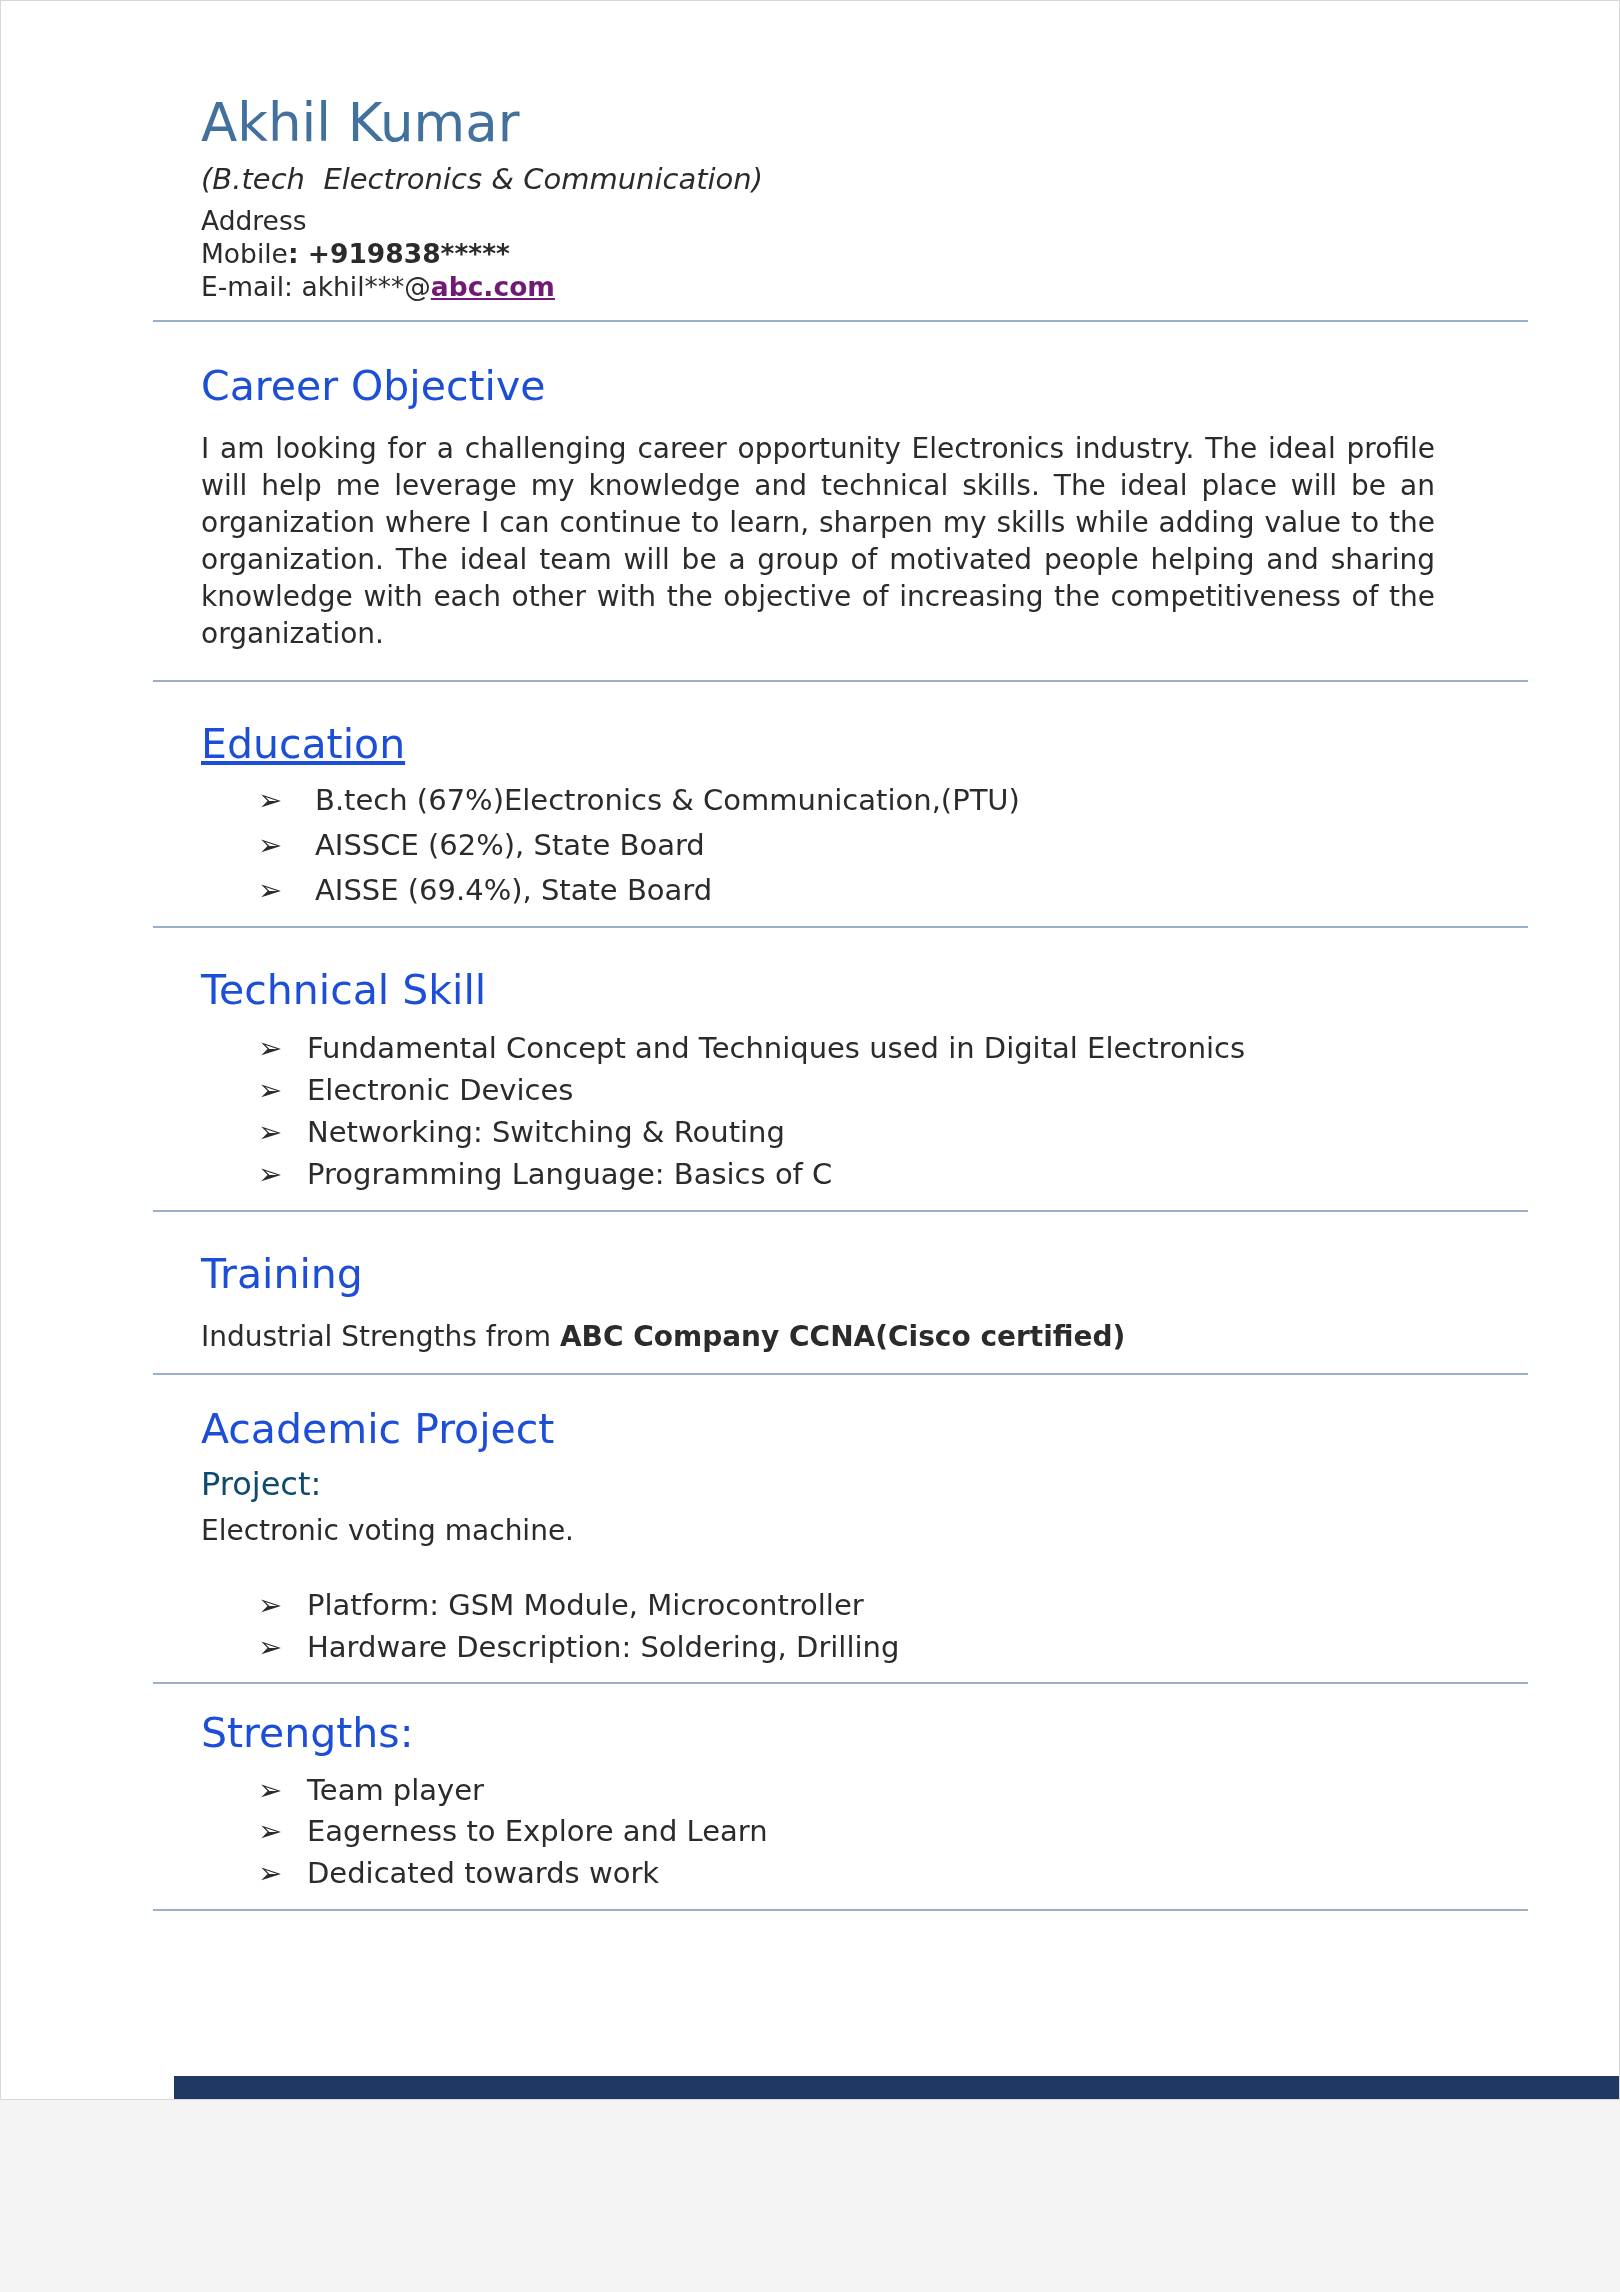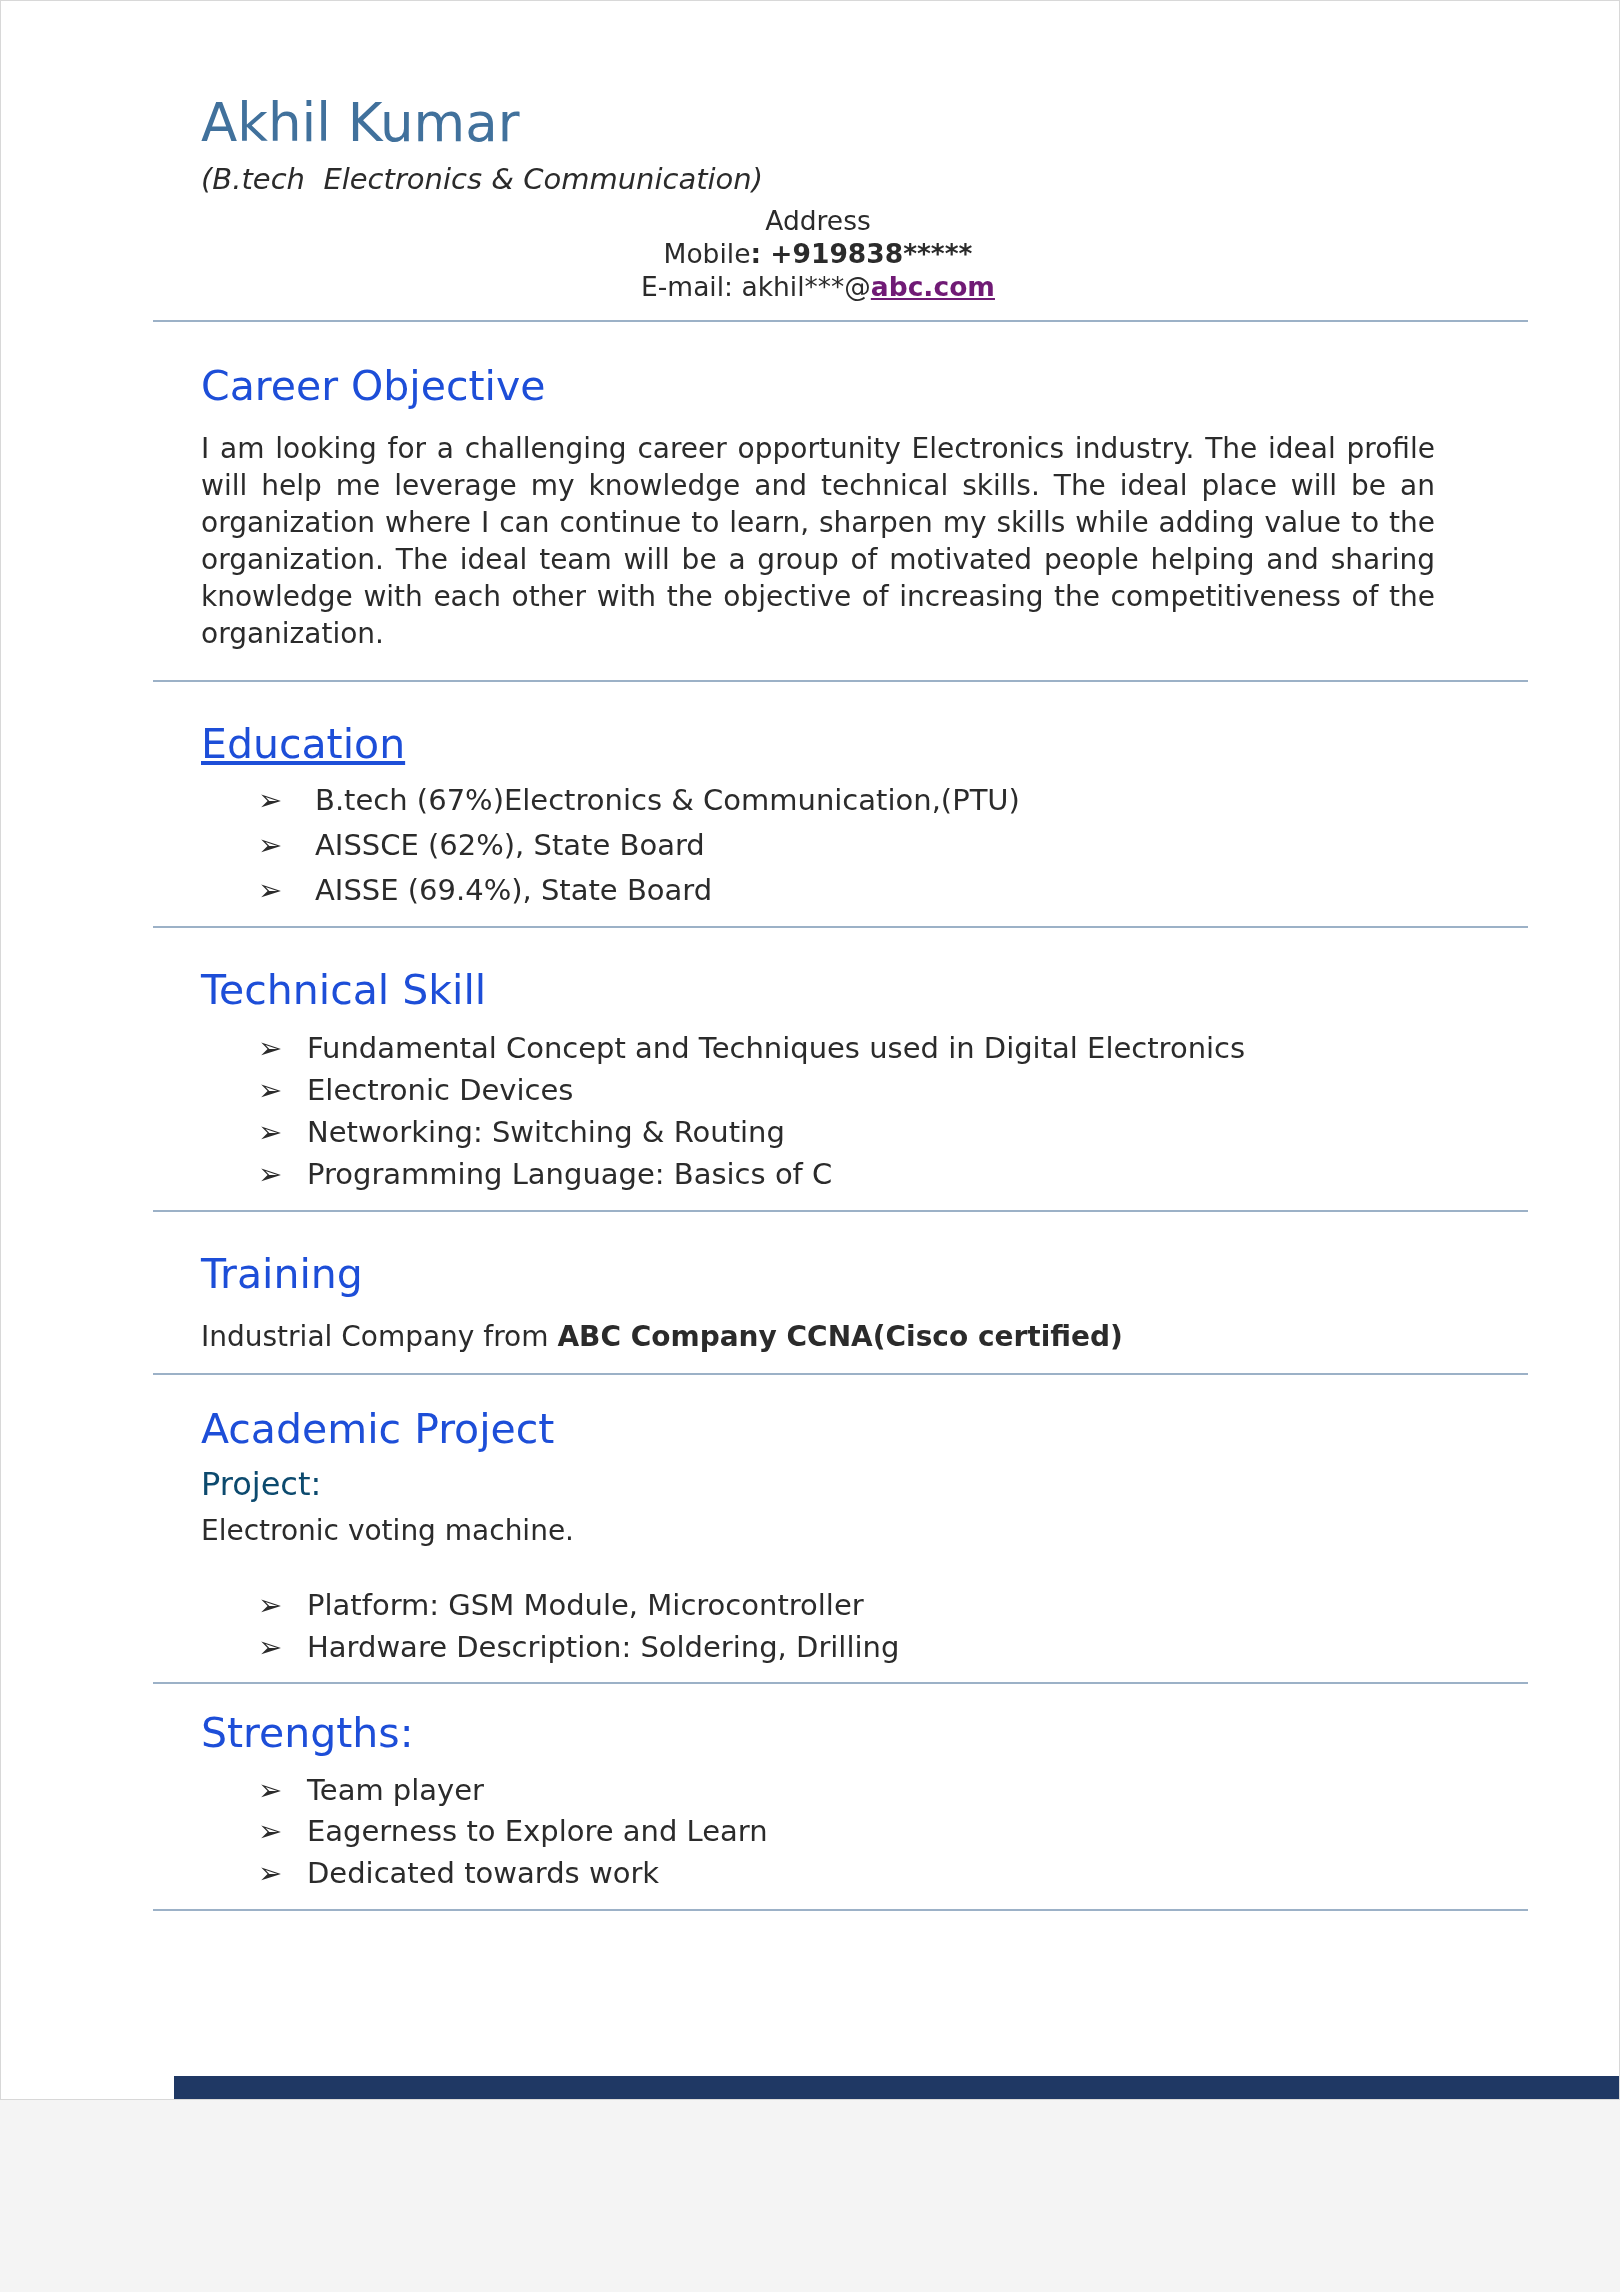--- a/index.html
+++ b/index.html
@@ -22,21 +22,21 @@
     color: #41719c;
     margin: 0 0 9.8px 0;
     line-height: 1.1;
   }
   .degree {
     font-size: 29px;
     font-style: italic;
     margin: 0 0 7.8px 0;
     white-space: pre-wrap;
   }
-  .hline { font-size: 26.5px; line-height: 33px; text-align: center; }
+  .hline { font-size: 26.5px; line-height: 33px; }
   .hline strong { font-weight: 700; margin-top: 38px; }
   .email-link {
     font-weight: 700;
     text-decoration: underline;
     color: #701a75;
     cursor: pointer;
   }
   hr.divider {
     border: none;
     border-top: 2px solid #9cb1c7;
@@ -172,21 +172,21 @@
           <span class="arrow">➢</span>
           <span>Programming Language: Basics of C</span>
         </li>
       </ul>
   </section>
 
   <hr class="divider div-after-technical">
 
   <section class="sec-training">
     <h2 class="sec-title">Training</h2>
-    <p class="plain"><span>Industrial Company from </span><strong>ABC Company CCNA(Cisco certified)</strong></p>
+    <p class="plain"><span>Industrial Strengths from </span><strong>ABC Company CCNA(Cisco certified)</strong></p>
   </section>
 
   <hr class="divider div-after-training">
 
   <section class="sec-academic">
     <h2 class="sec-title">Academic Project</h2>
     <h3 class="sub-title">Project:</h3>
     <p class="plain project-name">Electronic voting machine.</p>
     <ul class="bullets">
 

